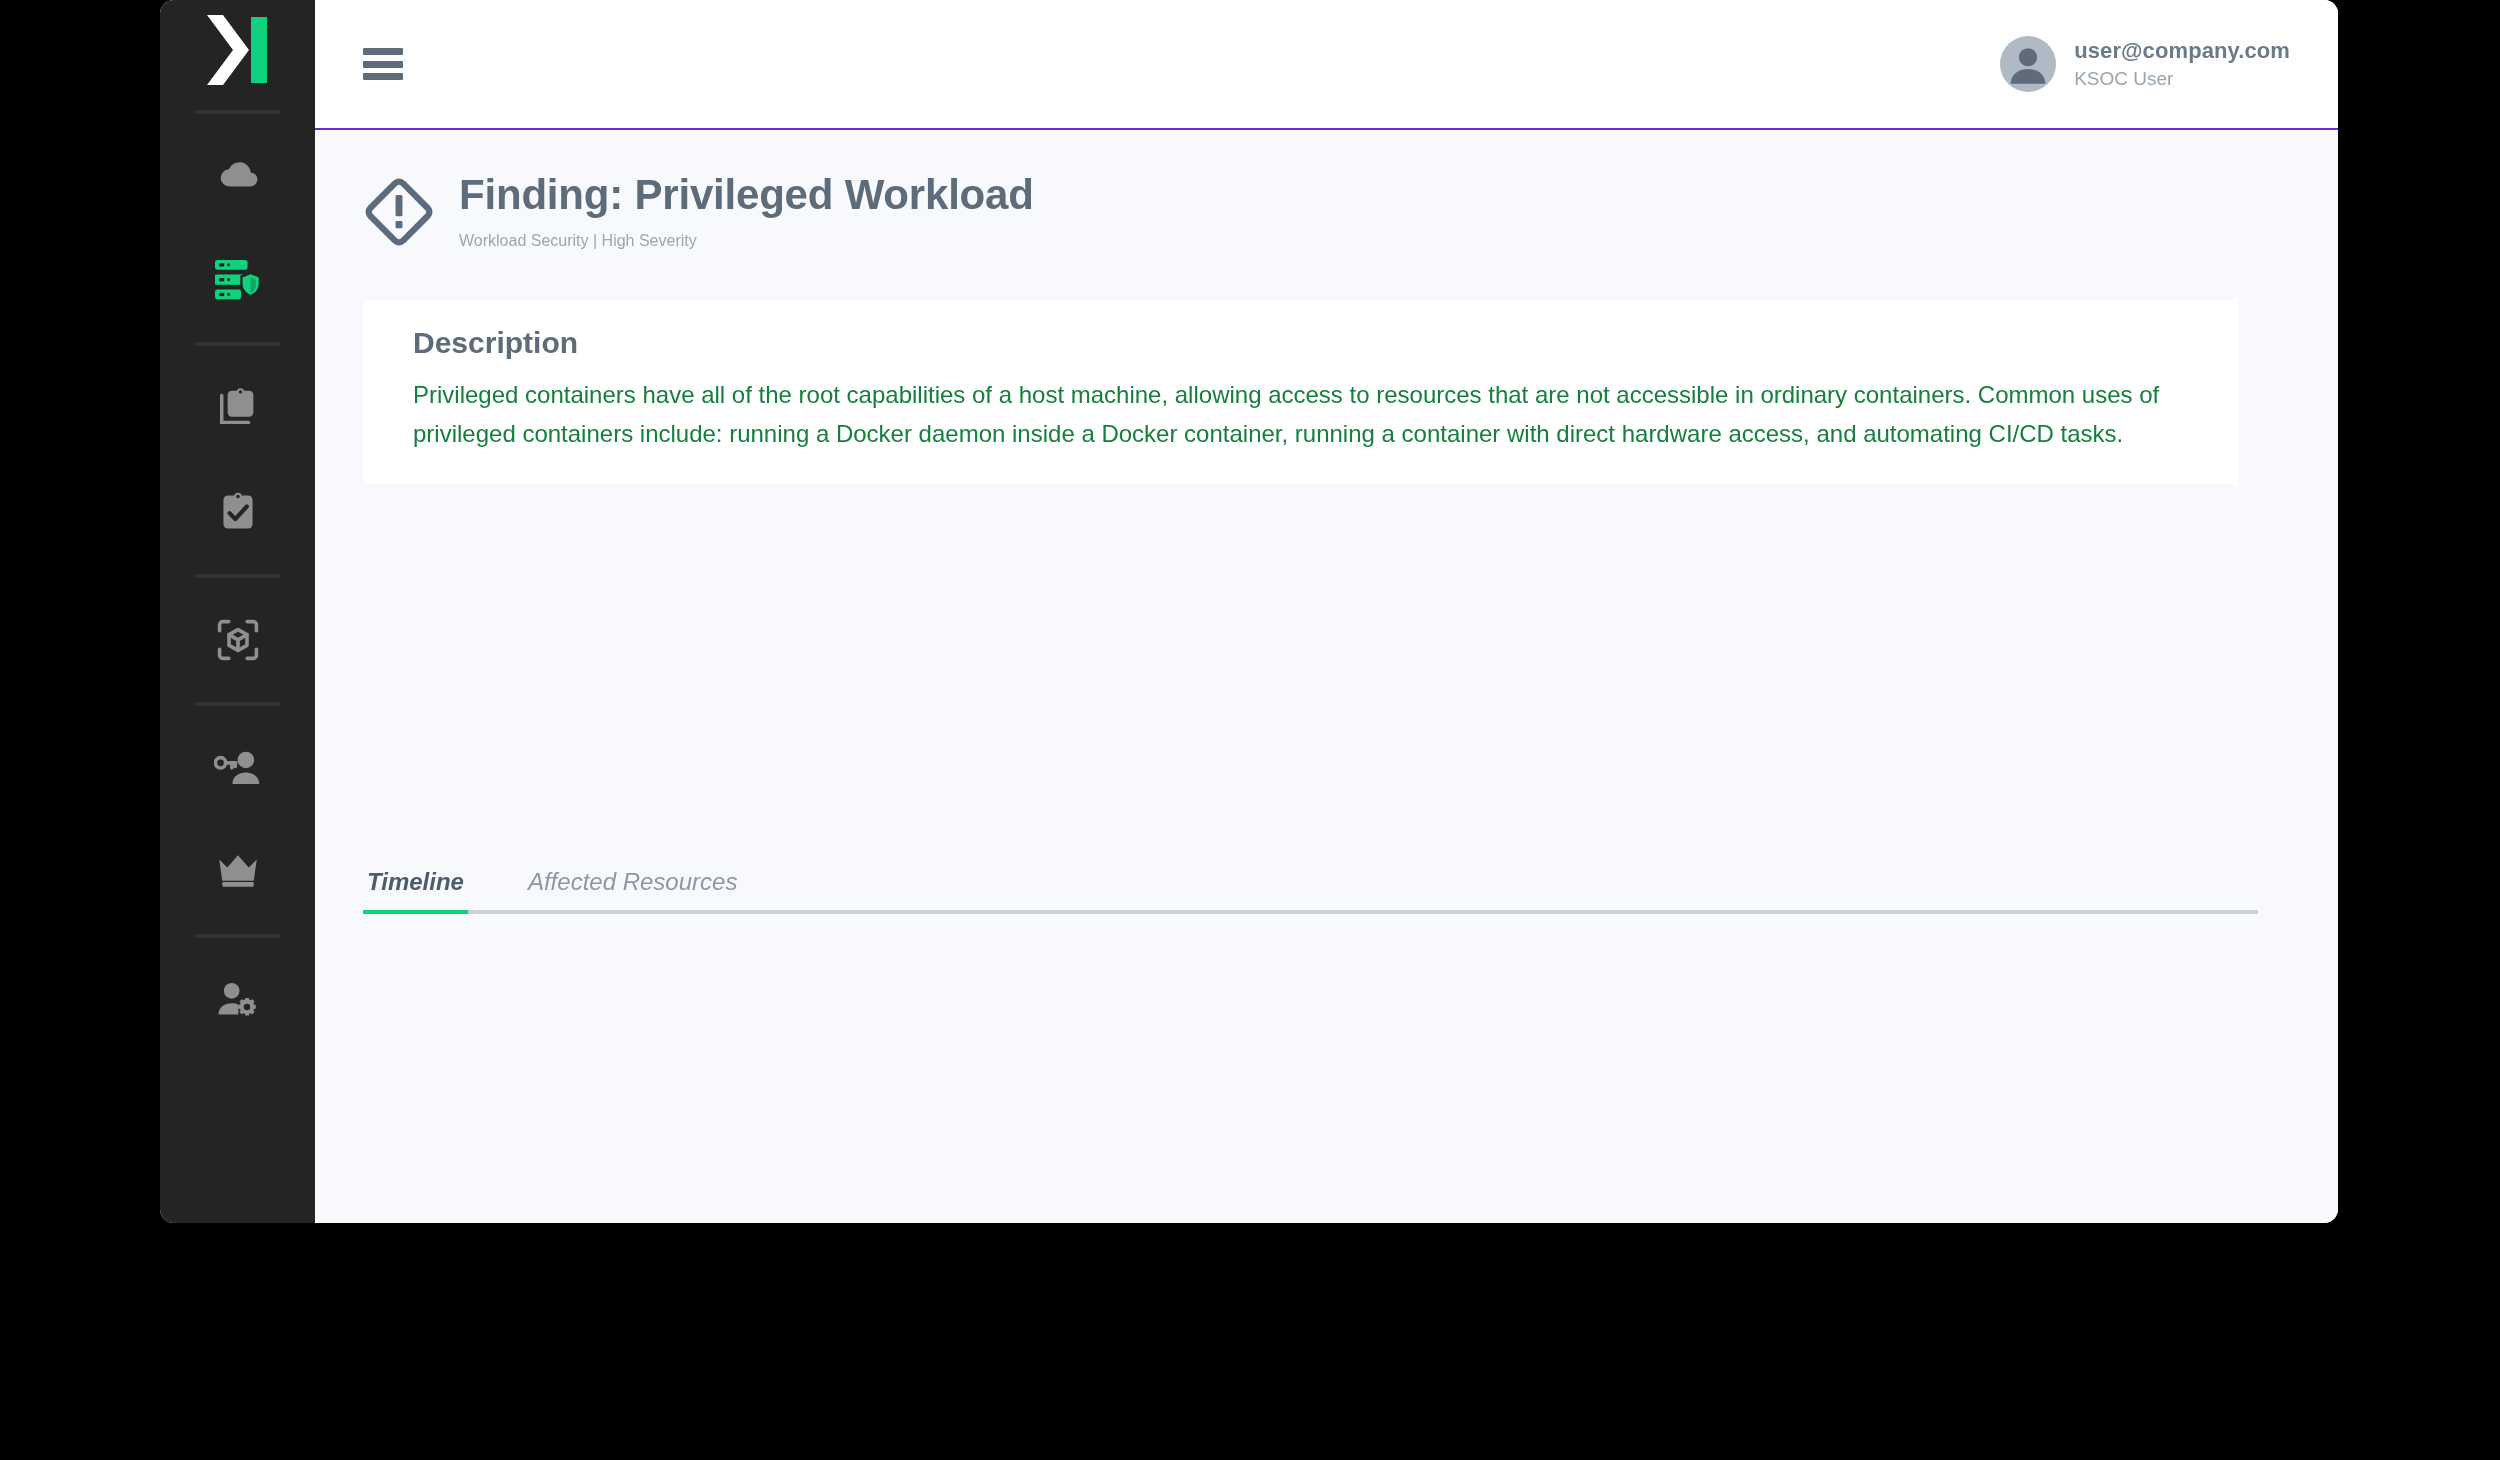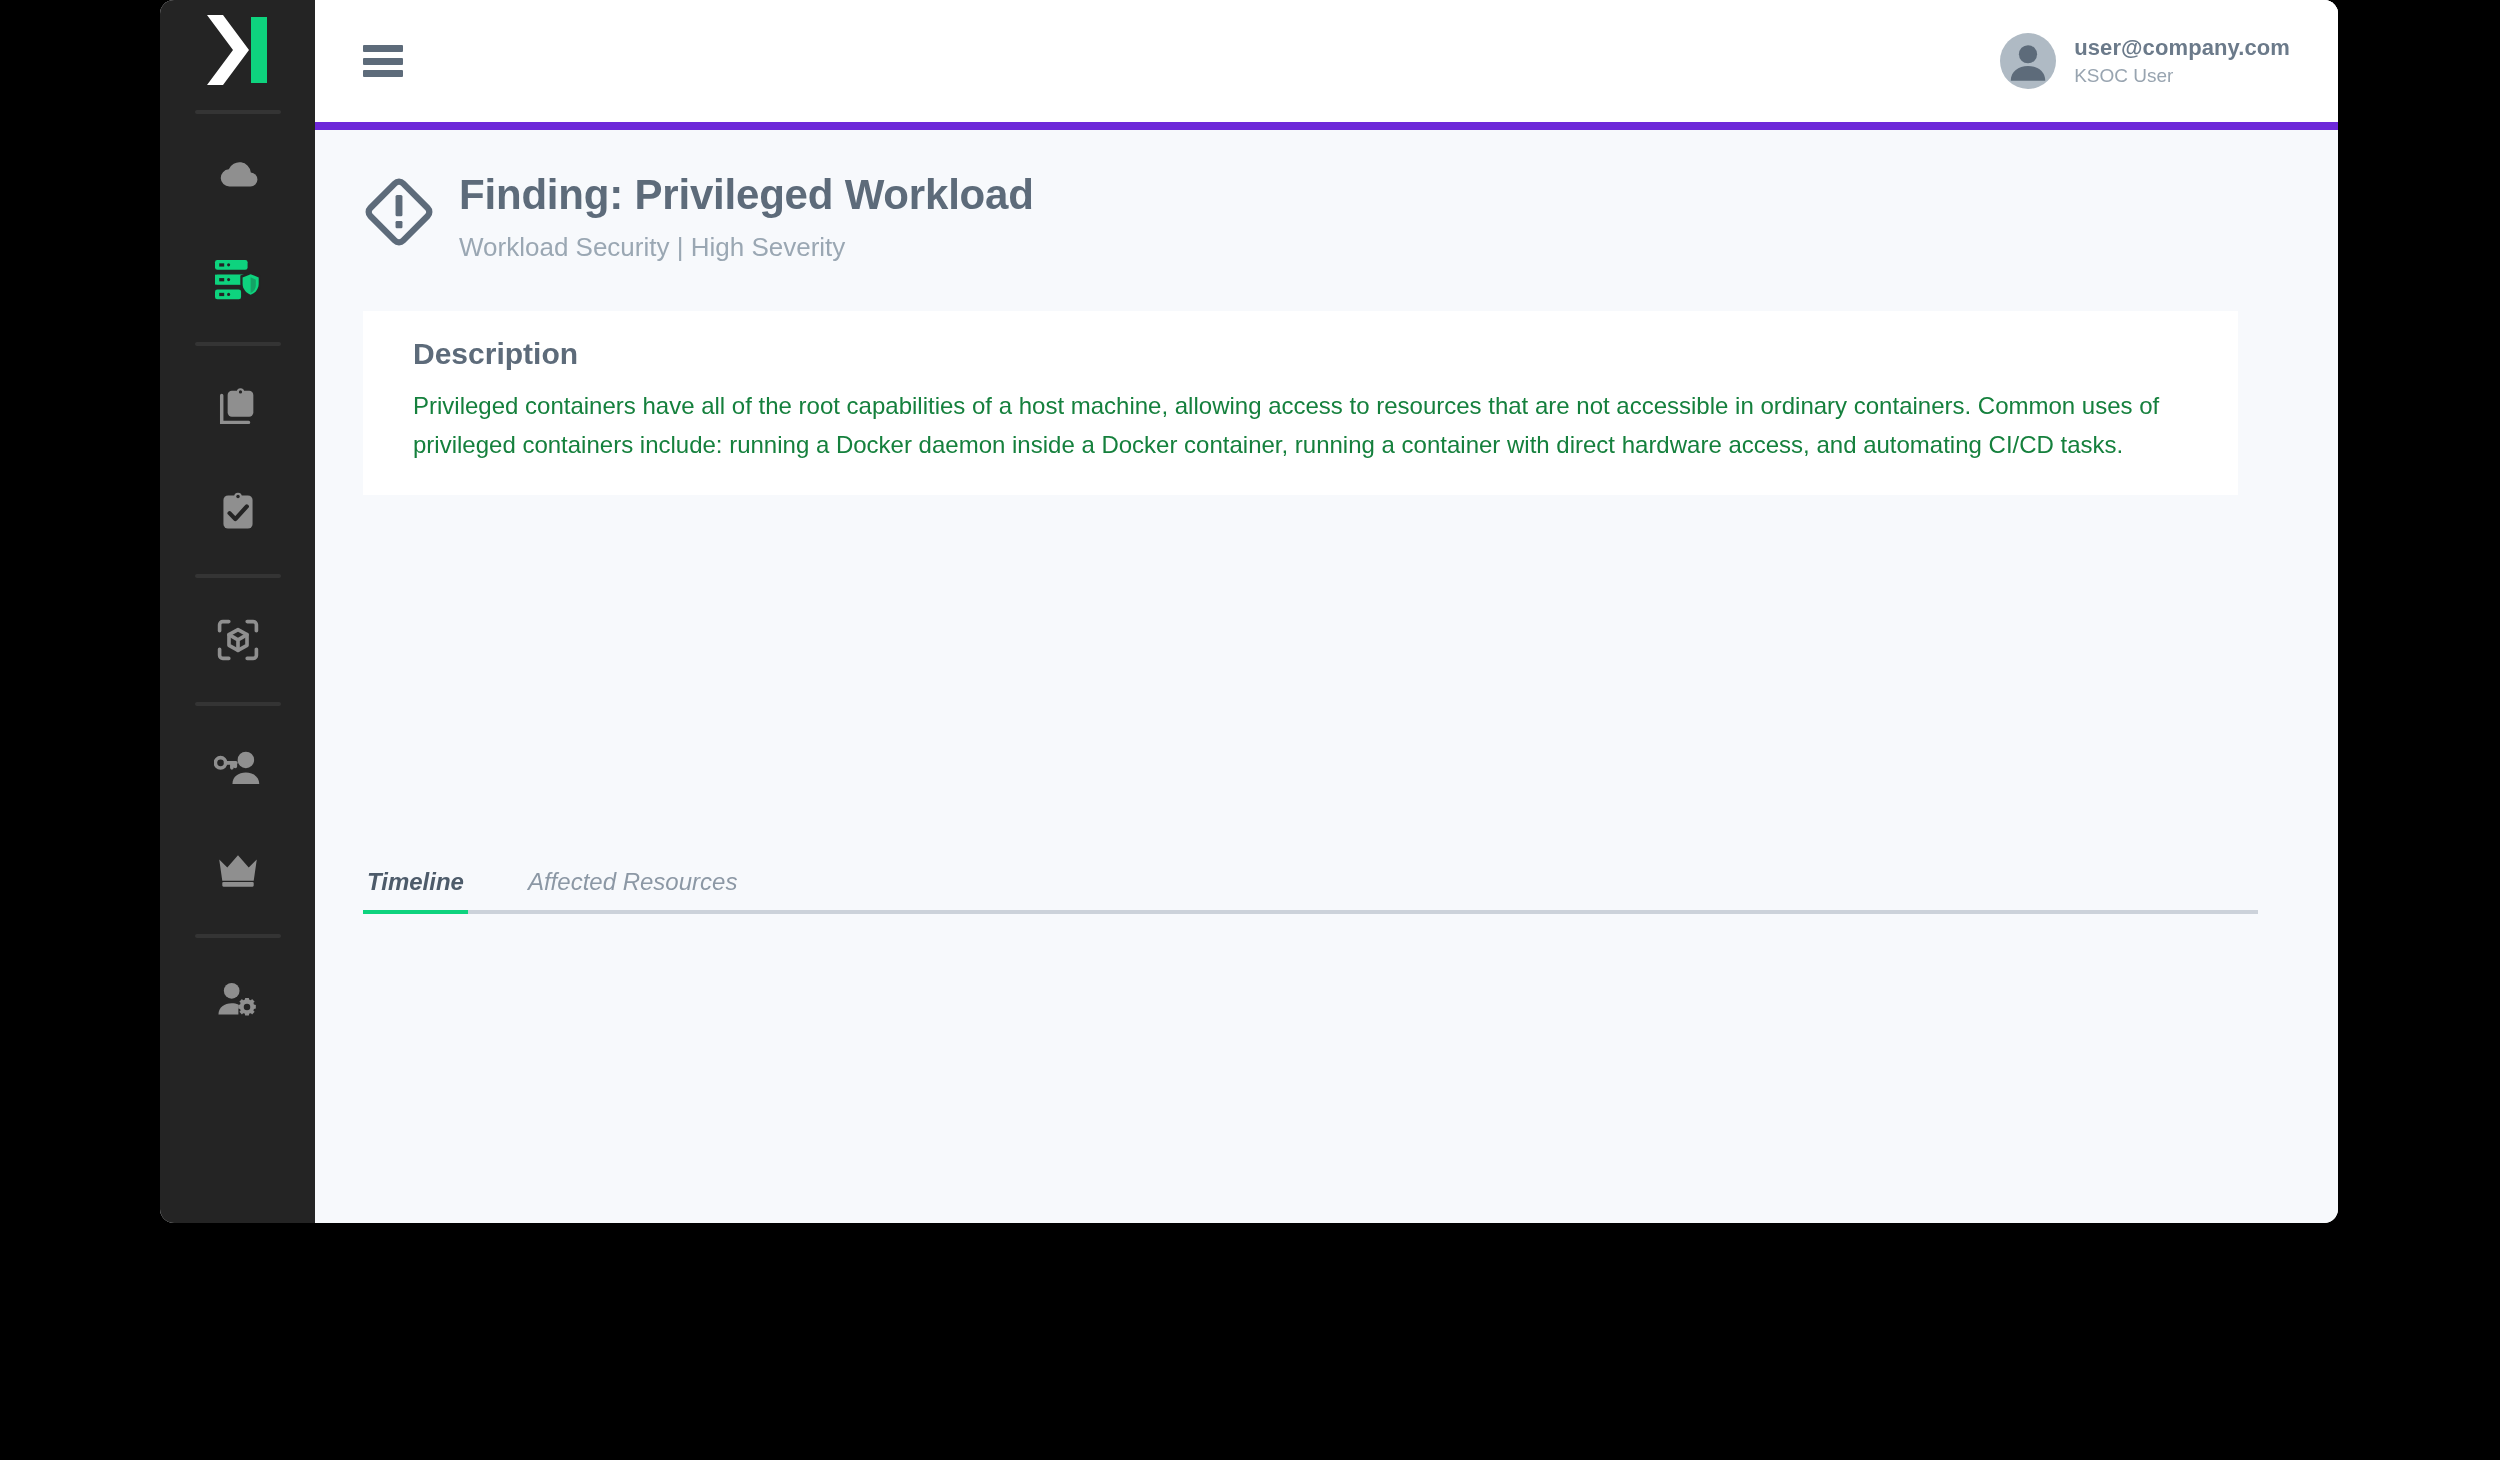--- a/index.html
+++ b/index.html
@@ -96,21 +96,21 @@
     flex-direction: column;
     background: #f7f9fc;
     min-width: 0;
   }
 
   
   .topbar {
     height: 130px;
     flex: 0 0 130px;
     background: #ffffff;
-    border-bottom: 8px solid #6d28d9;
+    border-bottom: 2px solid #6d28d9;
     display: flex;
     align-items: center;
     justify-content: space-between;
     padding: 0 48px 0 48px;
     box-sizing: border-box;
   }
   .hamburger {
     width: 40px;
     height: 32px;
     display: flex;
@@ -172,21 +172,21 @@
   .titles { display: flex; flex-direction: column; }
   .page-title {
     font-size: 42px;
     font-weight: bold;
     color: #5d6b7a;
     margin: 0;
     letter-spacing: -0.2px;
     line-height: 1.1;
   }
   .page-sub {
-    font-size: 26px;
+    font-size: 16px;
     color: #9aa7b3;
     margin-top: 14px;
   }
 
   
   .card {
     margin: 48px 0 0 48px;
     margin-right: 100px;
     background: #ffffff;
     padding: 26px 50px 30px 50px;

